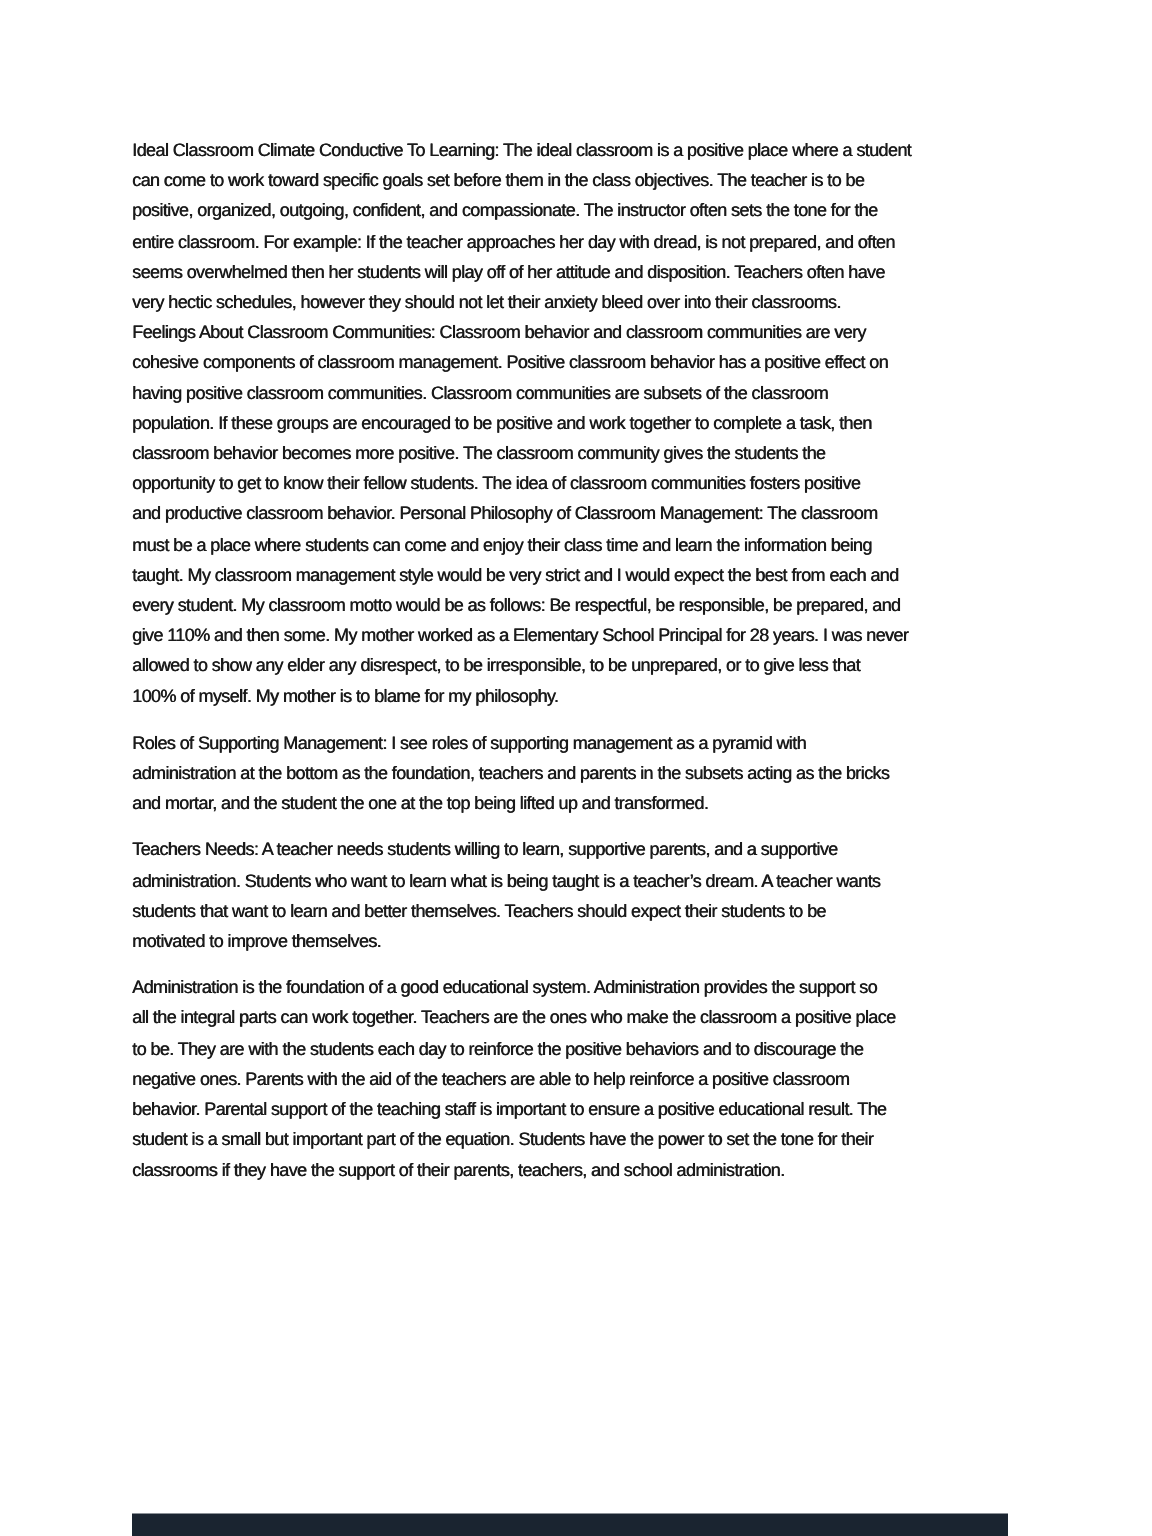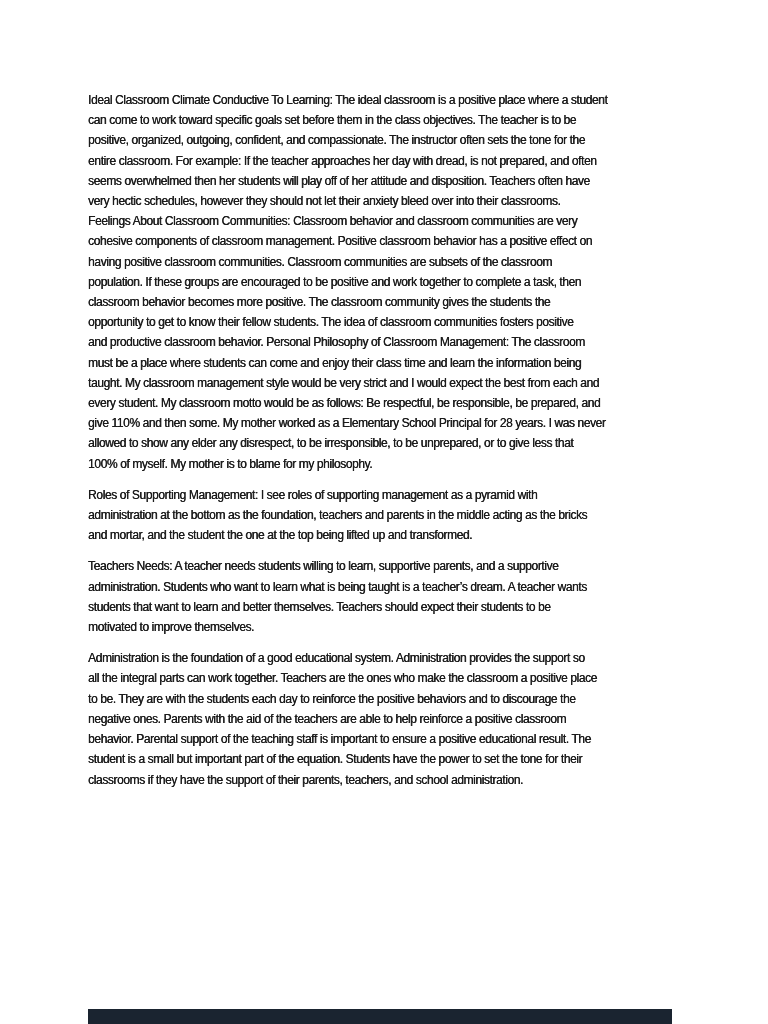--- a/index.html
+++ b/index.html
@@ -60,21 +60,21 @@
 classroom behavior becomes more positive. The classroom community gives the students the
 opportunity to get to know their fellow students. The idea of classroom communities fosters positive
 and productive classroom behavior. Personal Philosophy of Classroom Management: The classroom
 must be a place where students can come and enjoy their class time and learn the information being
 taught. My classroom management style would be very strict and I would expect the best from each and
 every student. My classroom motto would be as follows: Be respectful, be responsible, be prepared, and
 give 110% and then some. My mother worked as a Elementary School Principal for 28 years. I was never
 allowed to show any elder any disrespect, to be irresponsible, to be unprepared, or to give less that
 100% of myself. My mother is to blame for my philosophy.</p>
     <p class="para">Roles of Supporting Management: I see roles of supporting management as a pyramid with
-administration at the bottom as the foundation, teachers and parents in the middle acting as the bricks
+administration at the bottom as the foundation, teachers and parents in the subsets acting as the bricks
 and mortar, and the student the one at the top being lifted up and transformed.</p>
     <p class="para">Teachers Needs: A teacher needs students willing to learn, supportive parents, and a supportive
 administration. Students who want to learn what is being taught is a teacher’s dream. A teacher wants
 students that want to learn and better themselves. Teachers should expect their students to be
 motivated to improve themselves.</p>
     <p class="para">Administration is the foundation of a good educational system. Administration provides the support so
 all the integral parts can work together. Teachers are the ones who make the classroom a positive place
 to be. They are with the students each day to reinforce the positive behaviors and to discourage the
 negative ones. Parents with the aid of the teachers are able to help reinforce a positive classroom
 behavior. Parental support of the teaching staff is important to ensure a positive educational result. The

